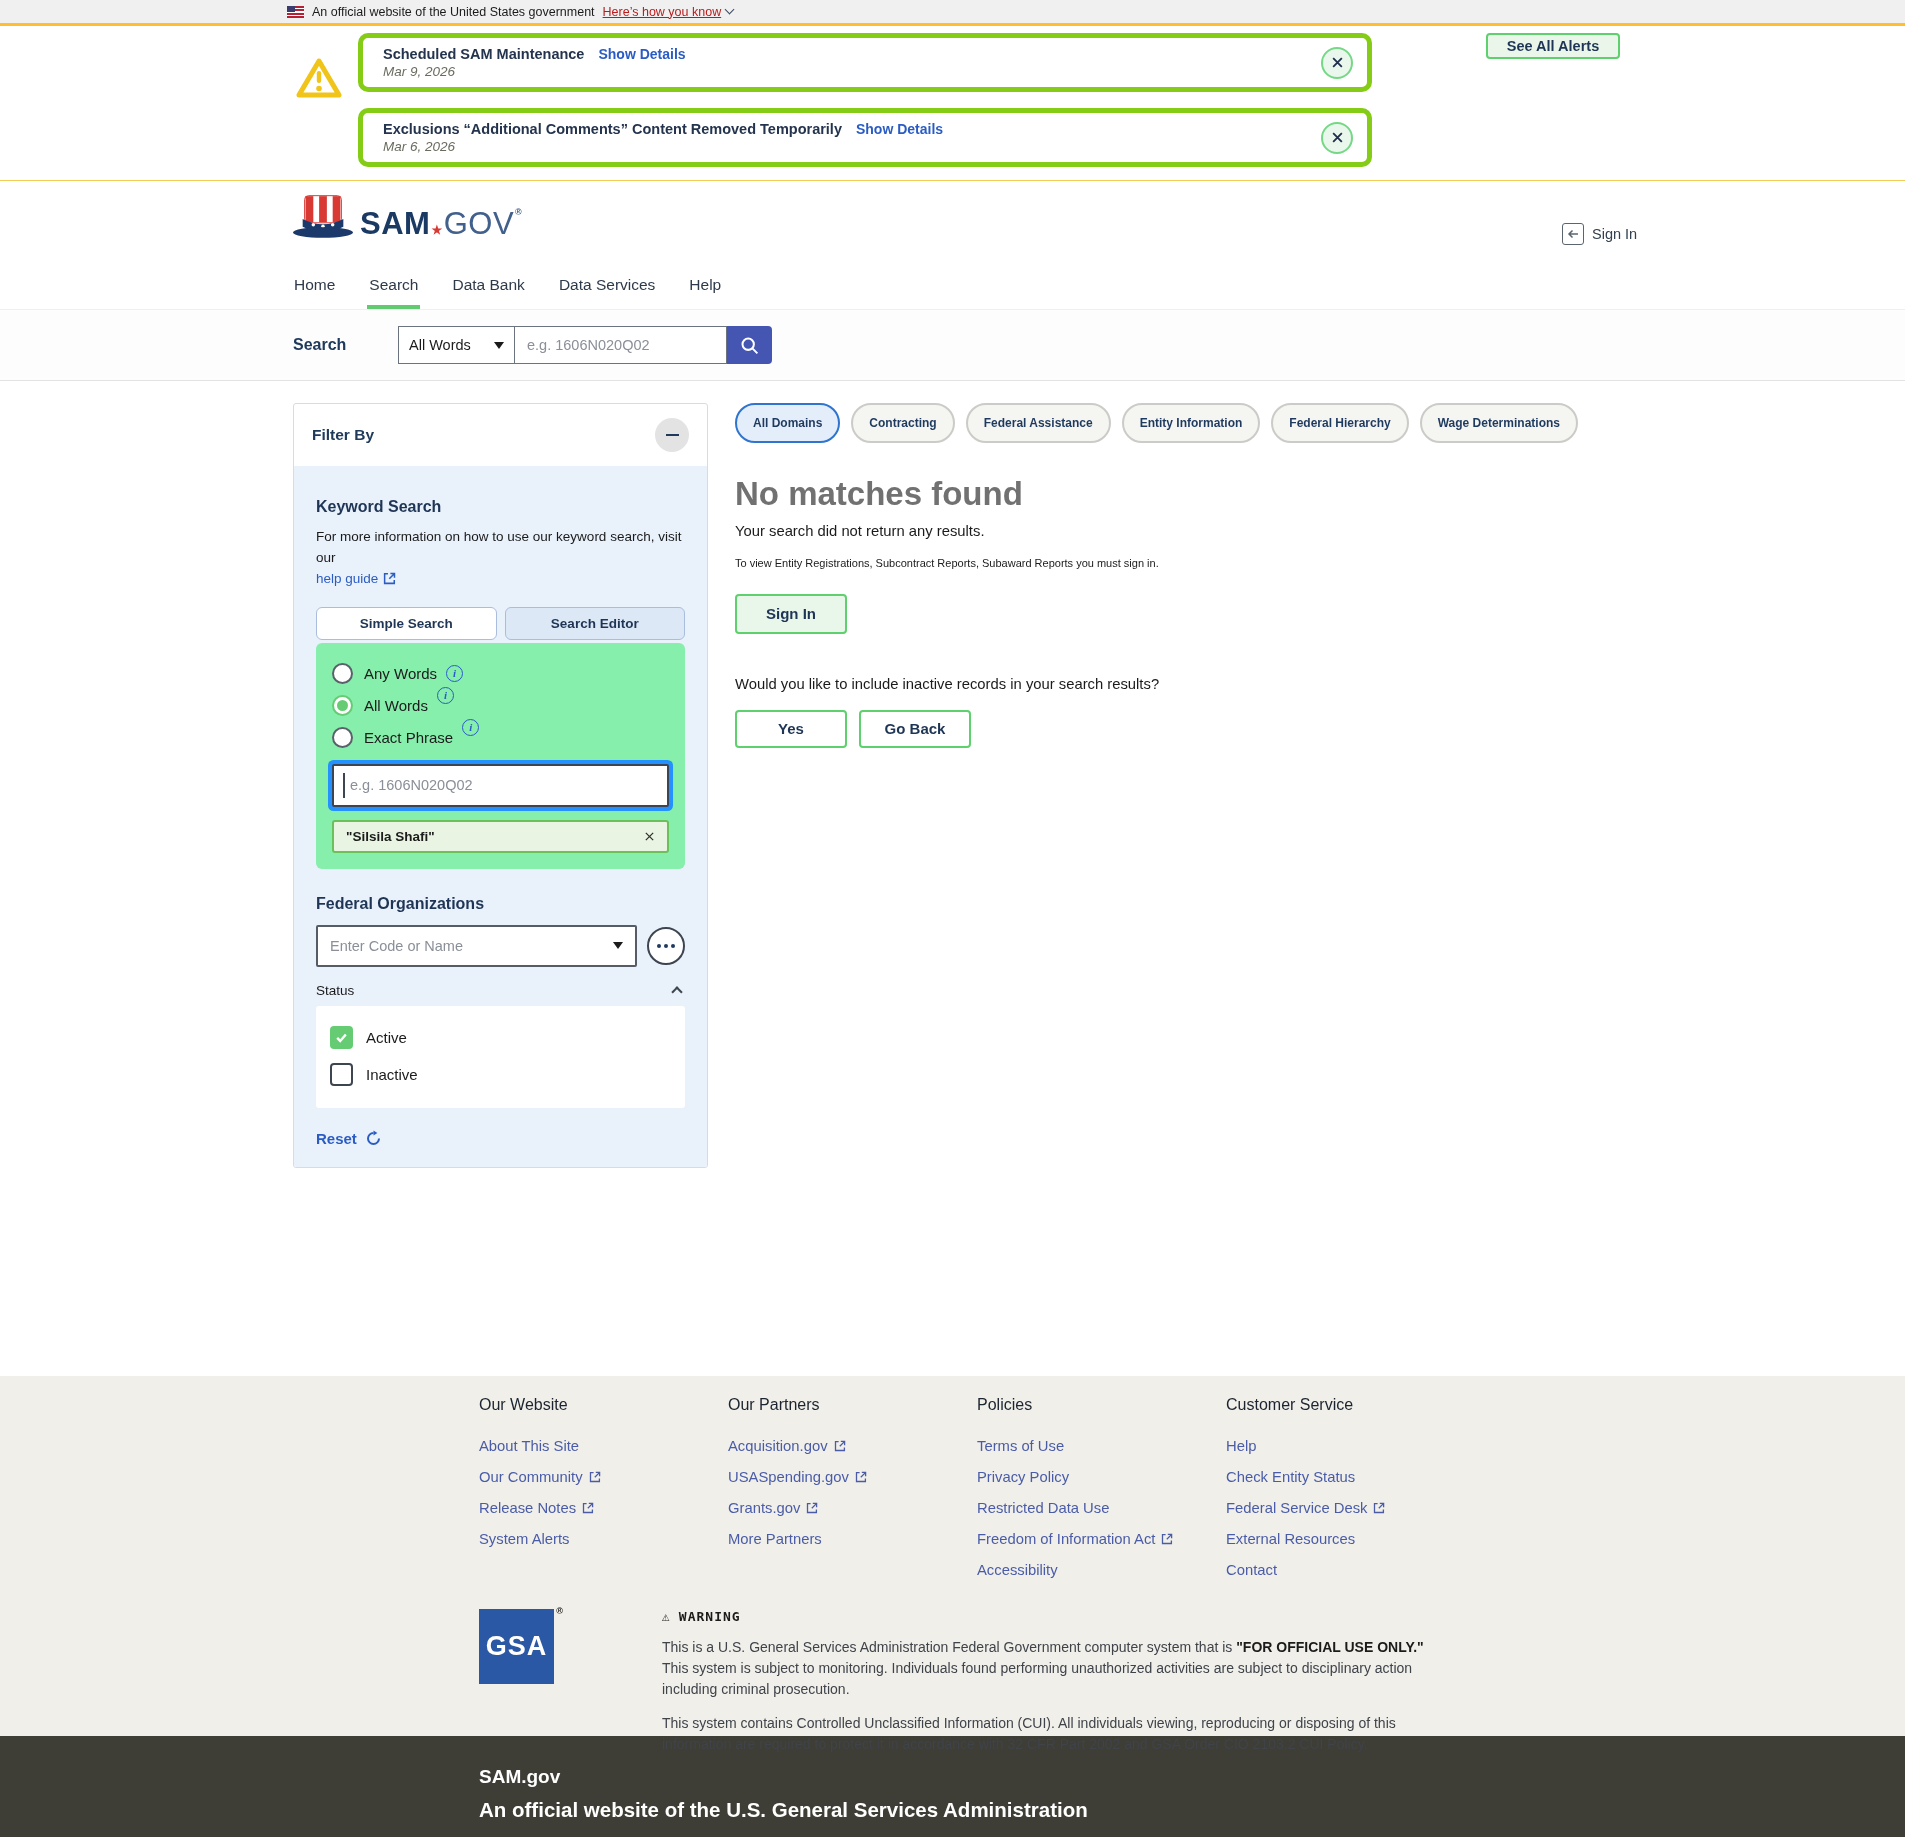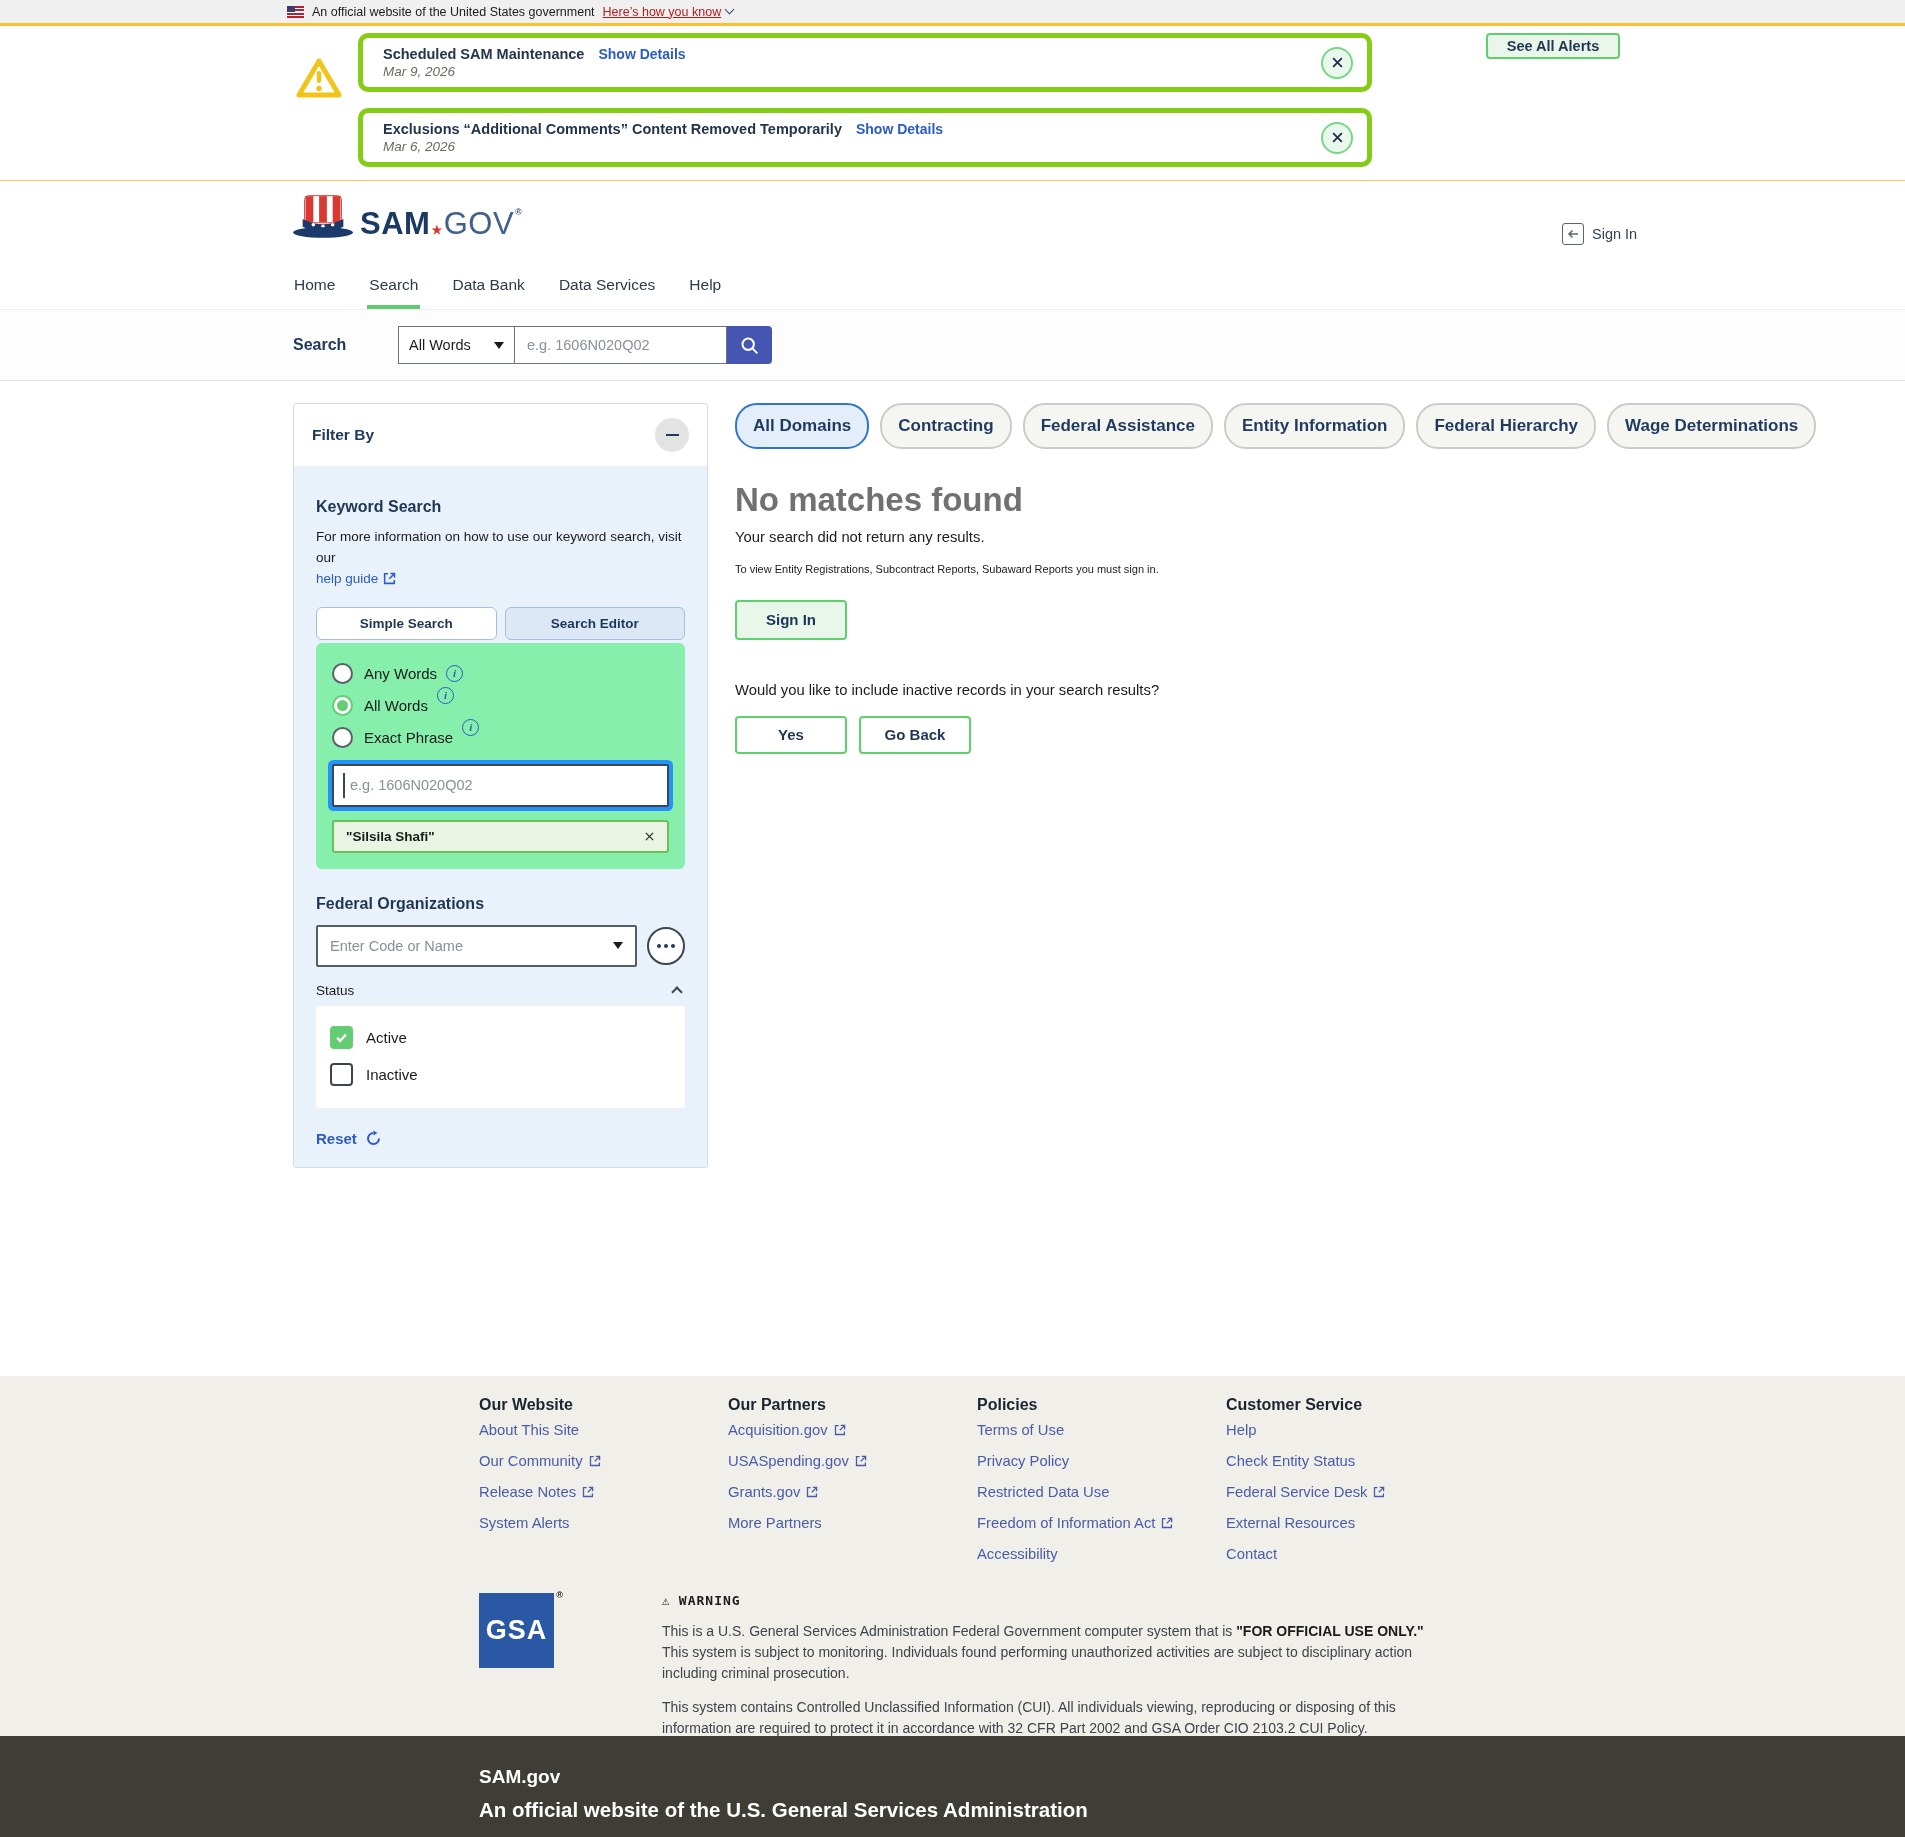--- a/index.html
+++ b/index.html
@@ -120,36 +120,36 @@
   .checkbox{width:23px;height:23px;border-radius:4px;flex:none;display:flex;align-items:center;justify-content:center;}
   .checkbox.on{background:#65cc74;}
   .checkbox.off{background:#fff;border:2px solid #3d4551;}
   .check-label{font-size:15px;margin-left:13px;}
   .reset-row{display:flex;justify-content:flex-start;align-items:center;gap:8px;margin-top:22px;}
   .reset-link{font-weight:bold;font-size:15px;color:#2a5cc4;cursor:pointer;}
   
   .main{width:820px;}
   .pills{display:flex;gap:11px;}
   .pill{padding:11px 16px;border-radius:22px;background:#f5f5f2;border:2px solid #cbcbc8;
-    font-weight:bold;font-size:17px;color:#1f3a5f;white-space:nowrap;cursor:pointer;}
+    font-weight:bold;font-size:12px;color:#1f3a5f;white-space:nowrap;cursor:pointer;}
   .pill.active{background:#e4eefb;border-color:#2f74cf;}
   .results-title{margin-top:32px;font-size:33px;font-weight:bold;color:#717171;}
   .results-sub{margin-top:10px;font-size:14.8px;}
   .results-note{margin-top:17px;font-size:11px;max-width:505px;line-height:1.45;}
   .btn-green{border:2px solid #5ed06d;border-radius:4px;color:#1f3555;font-weight:bold;font-size:15px;
     display:flex;align-items:center;justify-content:center;cursor:pointer;font-family:"Liberation Sans",sans-serif;}
   .signin-btn{width:112px;height:40px;background:#e9f6ea;margin-top:22px;}
   .question{margin-top:42px;font-size:14.8px;}
   .yn-row{display:flex;gap:12px;margin-top:18px;}
   .yn-btn{width:112px;height:38px;background:#fff;}
   
   .site-footer{background:#f0efe9;height:360px;padding:20px 0 0 479px;}
   .cols{display:flex;}
   .col{width:249px;}
-  .col-h{font-weight:bold;font-size:16px;color:#1b2430;margin-bottom:0;}
+  .col-h{font-weight:normal;font-size:16px;color:#1b2430;margin-bottom:16px;}
   .f-link{display:flex;align-items:center;gap:6px;font-size:14.8px;color:#4a5ca8;height:31px;cursor:pointer;}
   .gsa-row{display:flex;margin-top:24px;}
   .gsa-logo{width:75px;height:75px;background:#2a58a5;color:#fff;font-weight:bold;font-size:27px;
     display:flex;align-items:center;justify-content:center;position:relative;flex:none;letter-spacing:1px;}
   .gsa-reg{position:absolute;right:-10px;top:-3px;font-size:9px;color:#1b1b1b;}
   .warn-block{margin-left:108px;width:780px;}
   .warn-title{font-family:"DejaVu Sans Mono",monospace;font-weight:bold;font-size:13px;letter-spacing:1px;
     color:#1b1b1b;display:flex;align-items:center;gap:8px;}
   .warn-p{margin-top:13px;font-size:14px;line-height:1.5;color:#3f434a;}
   .warn-p b{color:#1b1b1b;}

